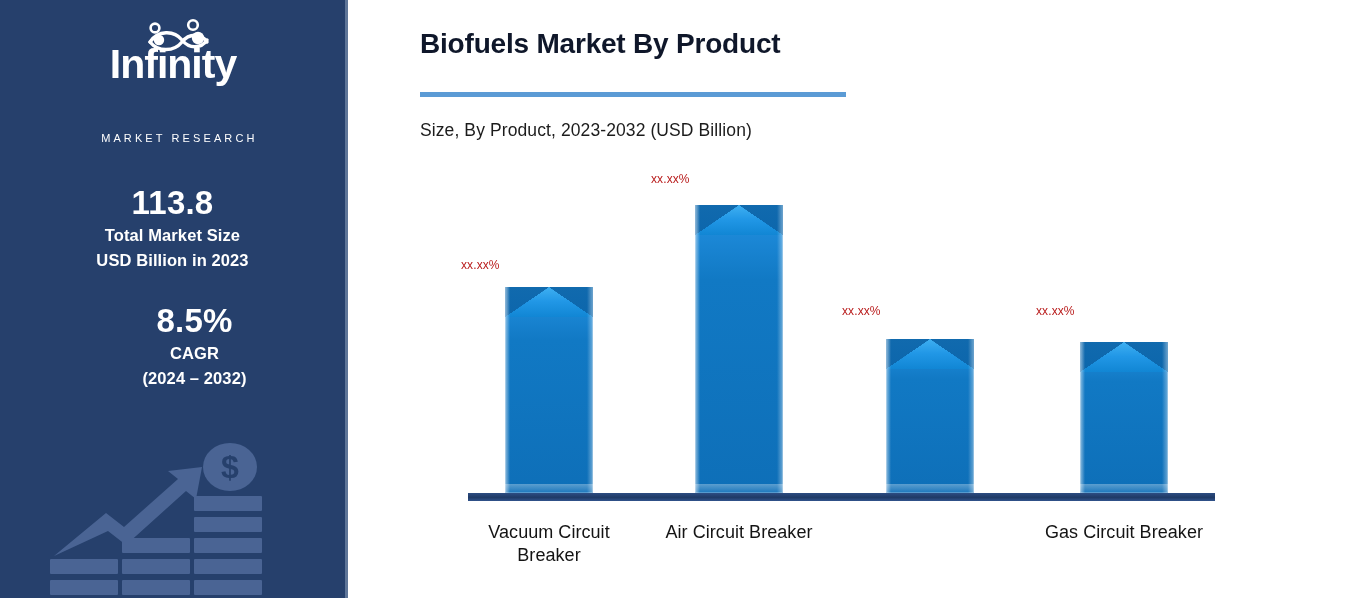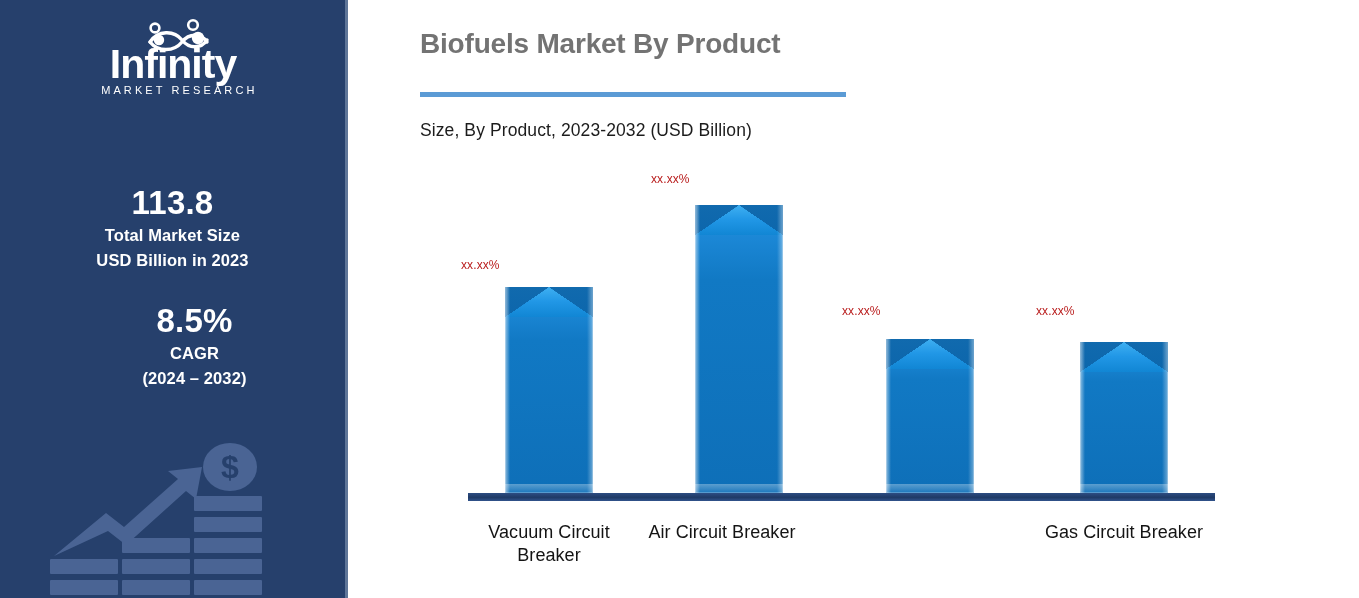--- a/index.html
+++ b/index.html
@@ -20,21 +20,21 @@
   }
   .sidebar-edge{
     position:absolute; left:345px; top:0;
     width:3px; height:598px;
     background:#5f7699;
   }
 
   
   .logo-wrap{
     position:absolute; left:0; top:12px; width:345px;
-    display:flex; flex-direction:column; align-items:center;
+    display:flex; flex-direction:column; align-items:center;gap:48px;
   }
   .logo-mark{ position:relative; width:170px; height:78px; }
   .logo-svg{ display:block; }
   .logo-sub{
     margin-top:-6px;
     font-size:11px; letter-spacing:3.1px; color:#ffffff;
     font-weight:400; font-family:"Liberation Sans", sans-serif;
     text-align:right; width:170px; padding-left:4px;
   }
 
@@ -55,21 +55,21 @@
   .deco{
     position:absolute; left:50px; bottom:-8px;
     width:258px; height:165px; opacity:1;
   }
 
   
   .main{ position:absolute; left:348px; top:0; right:0; bottom:0; background:#fff; }
 
   .chart-title{
     position:absolute; left:72px; top:28px;
-    font-size:28px; font-weight:700; color:#737373;
+    font-size:28px; font-weight:700; color:#0f172a;
     letter-spacing:-.2px;
   }
   .title-rule{
     position:absolute; left:72px; top:92px;
     width:426px; height:5px; background:#5b9bd5;
   }
   .chart-subtitle{
     position:absolute; left:72px; top:120px;
     font-size:17.5px; color:#1c1c1c; font-weight:400;
     letter-spacing:.1px;
@@ -209,21 +209,21 @@
     </div>
     <div class="cat-label" style="left:130px; top:521px; width:142px;">Vacuum Circuit Breaker</div>
 
     <div class="bar-value" style="left:303px; top:172px; width:88px;">xx.xx%</div>
     <div class="bar" style="left:347px; width:88px; height:288px;">
       <div class="cap"></div>
       <div class="shineL"></div>
       <div class="shineR"></div>
       <div class="foot"></div>
     </div>
-    <div class="cat-label" style="left:286px; top:521px; width:176px;">Air Circuit Breaker</div>
+    <div class="cat-label" style="left:303px; top:521px; width:176px;">Air Circuit Breaker</div>
 
     <div class="bar-value" style="left:494px; top:304px; width:88px;">xx.xx%</div>
     <div class="bar" style="left:538px; width:88px; height:154px;">
       <div class="cap"></div>
       <div class="shineL"></div>
       <div class="shineR"></div>
       <div class="foot"></div>
     </div>
 
     <div class="bar-value" style="left:688px; top:304px; width:88px;">xx.xx%</div>

